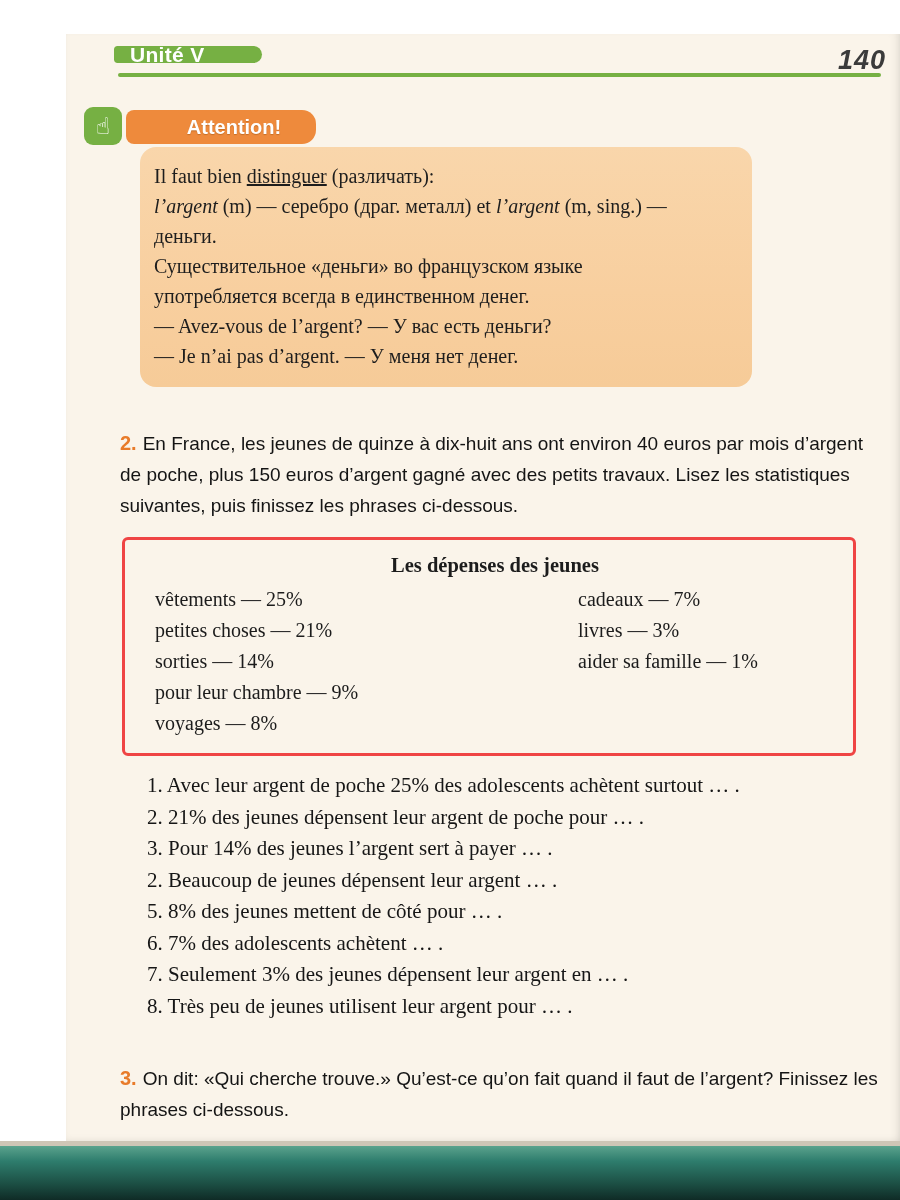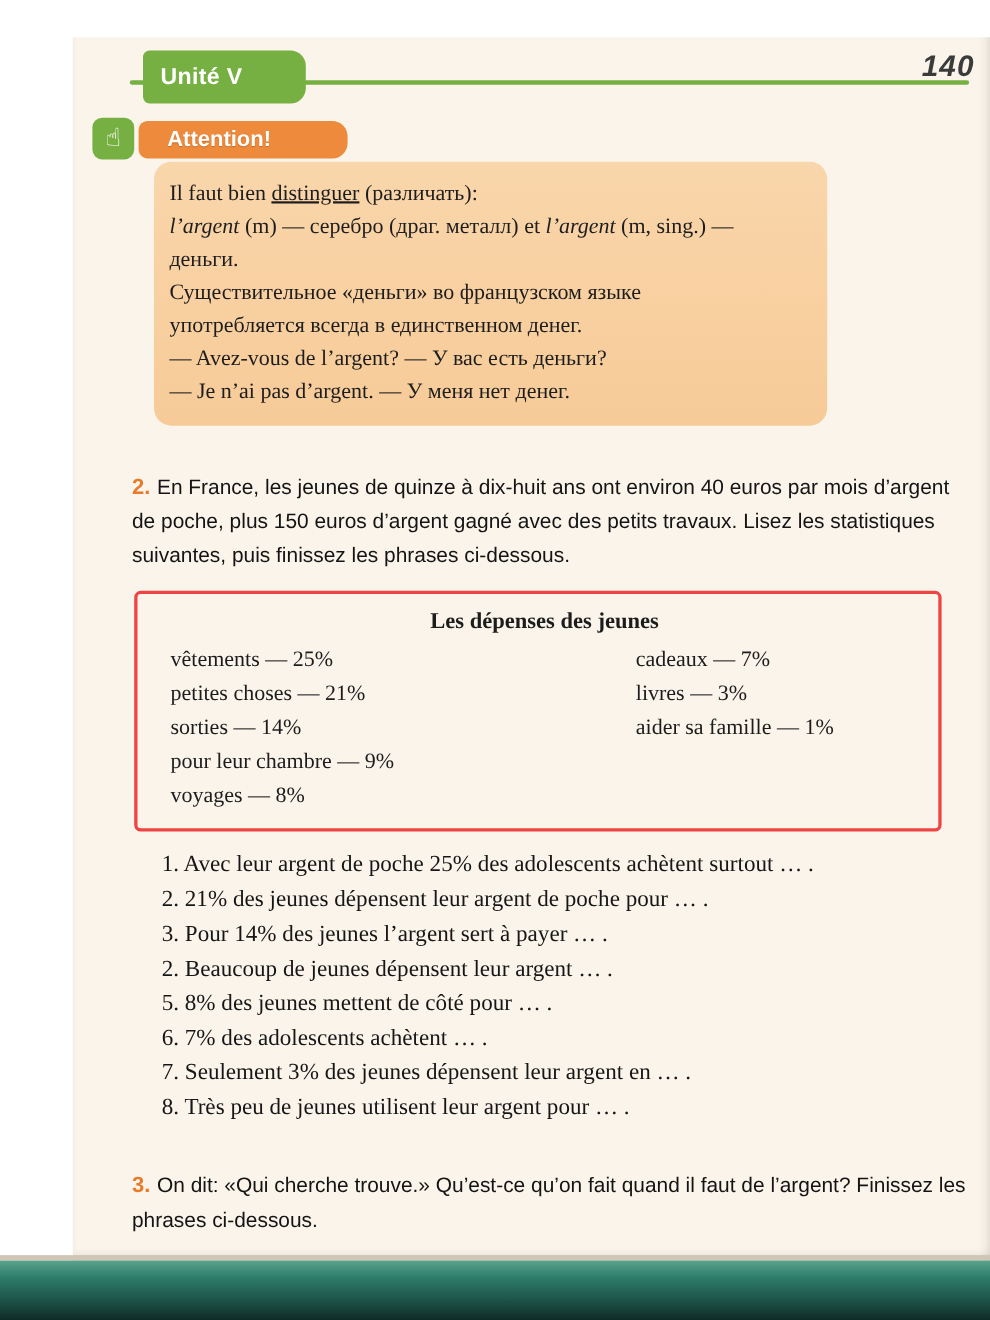--- a/index.html
+++ b/index.html
@@ -23,22 +23,22 @@
   
   .header-rule {
     position: absolute;
     left: 118px; top: 73px;
     width: 763px; height: 4px;
     background: #76b043;
     border-radius: 2px;
   }
   .unit-tab {
     position: absolute;
-    left: 130px; top: 46px;
-    width: 148px; height: 48px;
+    left: 114px; top: 46px;
+    width: 148px; height: 17px;
     background: #76b043;
     border-radius: 6px 14px 14px 6px;
     display: flex; align-items: center;
     padding-left: 16px;
     font-family: "Liberation Sans", sans-serif;
     font-weight: bold; font-size: 21px; color: #ffffff;
     letter-spacing: 0.3px;
   }
   .page-number {
     position: absolute;
@@ -63,20 +63,21 @@
     position: absolute;
     left: 126px; top: 110px;
     width: 190px; height: 34px;
     background: #ee8a3c;
     border-radius: 8px 14px 14px 8px;
     display: flex; align-items: center;
     padding-left: 26px;
     font-family: "Liberation Sans", sans-serif;
     font-weight: bold; font-size: 20px; color: #ffffff;
     text-shadow: 0 1px 1px rgba(120,60,0,0.35);
+    justify-content: center;
   }
   
   .note-panel {
     position: absolute;
     left: 140px; top: 147px;
     width: 612px;
     background: linear-gradient(180deg, #f9d6ab 0%, #f8cf9f 60%, #f6cb98 100%);
     border-radius: 16px;
     padding: 14px 70px 16px 14px;
     font-size: 20px;

